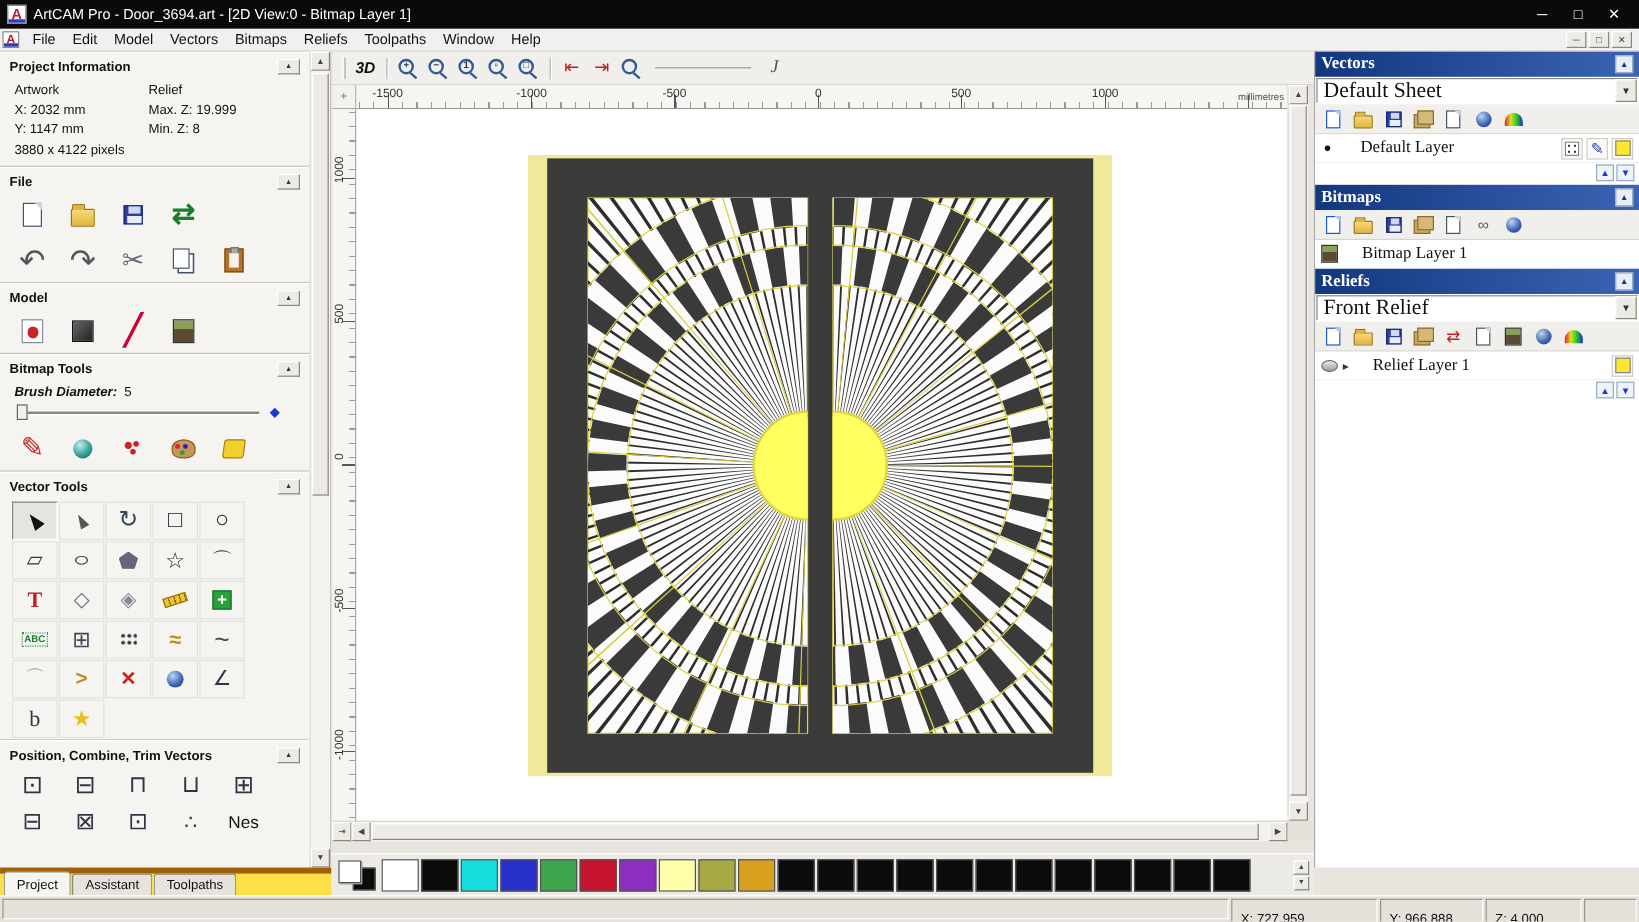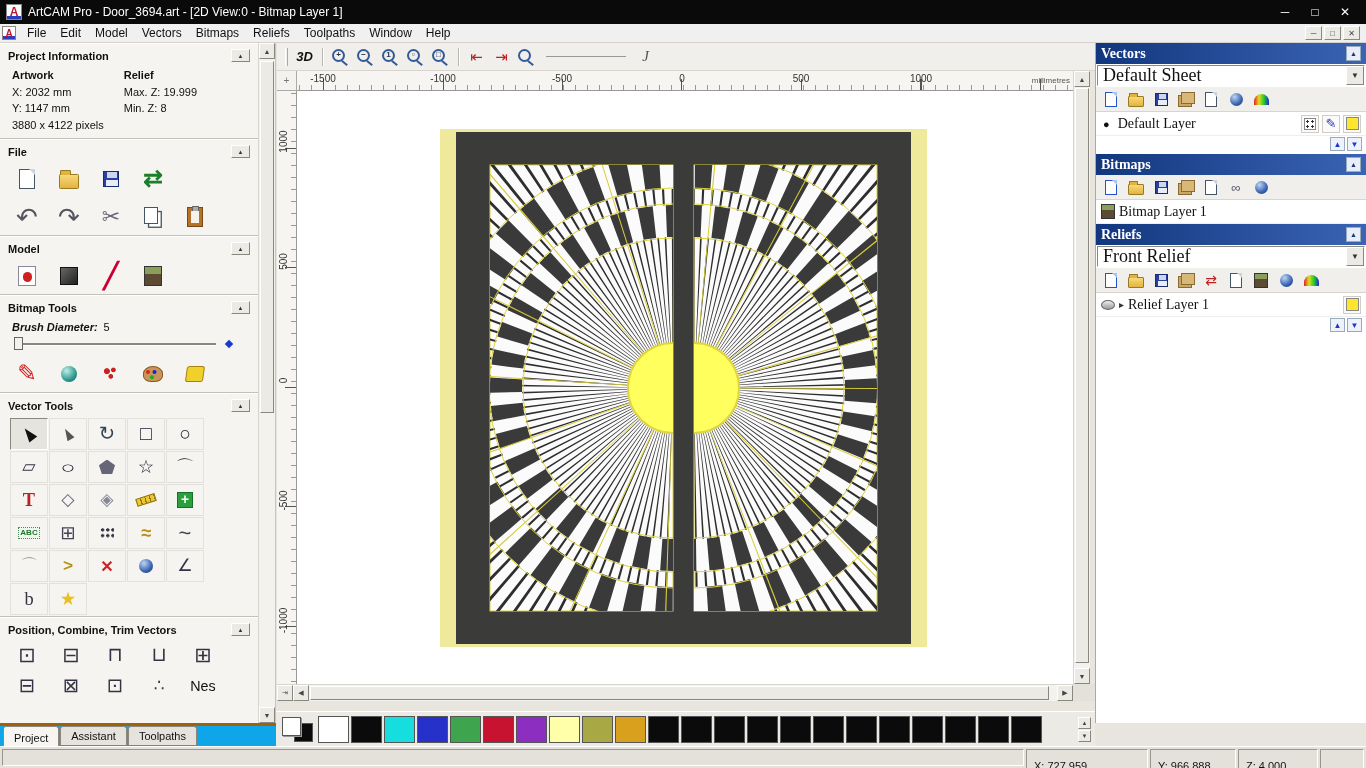--- a/index.html
+++ b/index.html
@@ -30,39 +30,39 @@
 
   
   .left-panel{position:absolute;left:0;top:43px;width:276px;bottom:45px;background:#f5f4f1;border-right:1px solid #c8c5be}
   .lp-content{position:absolute;left:0;top:0;right:17px;bottom:0;overflow:hidden}
   .lp-scrollbar{position:absolute;right:0;top:0;width:17px;height:100%;background:#f1efec;border-left:1px solid #d8d5cf;display:flex;flex-direction:column}
   .lp-thumb{top:2px;height:352px}
   .sec-head{display:flex;align-items:center;padding:5px 8px 2px 8px;font-weight:bold;font-size:11px;border-top:1px solid #fff;box-shadow:0 -1px 0 #c4c1ba}
   .sec-collapse{margin-left:auto;width:19px;height:13px;border:1px solid;border-color:#fff #8a877f #8a877f #fff;background:#eceae5;display:inline-flex;align-items:center;justify-content:center;font-size:6px;color:#333}
   .pi-body{display:flex;gap:20px;padding:3px 12px 6px}
   .pi-col div{line-height:1.5}
-  .pi-title{font-weight:bold}
+  .pi-title{font-weight:normal}
   .iconrow{display:flex;align-items:center;gap:16px;padding:7px 14px}
   .iconrow .ic{zoom:1.3}
   .ibtn{min-width:26px;height:24px;display:inline-flex;align-items:center;justify-content:center}
   .brush-row{padding:5px 12px 0;display:flex;align-items:baseline}
   .brush-label{font-style:italic;font-weight:bold}
   .brush-value{margin-left:6px}
   .slider-row{position:relative;height:18px;margin:2px 12px 2px}
   .slider-track{position:absolute;left:6px;right:30px;top:8px;height:2px;background:#8a877f;box-shadow:0 1px 0 #fff}
   .slider-handle{position:absolute;left:2px;top:2px;width:9px;height:13px;background:#f2f1ee;border:1px solid #666}
   .slider-dot{position:absolute;right:14px;top:6px;width:6px;height:6px;background:#1a3acc;transform:rotate(45deg)}
   .toolgrid{display:grid;grid-template-columns:repeat(5,38px);gap:1px;padding:4px 10px 2px}
   .tool{height:32px;display:flex;align-items:center;justify-content:center;border:1px solid #e3e1dc;background:transparent}
   .tool .ic{zoom:1.15}
   .tool-active{border-color:#8a877f #fff #fff #8a877f;background:#e6e4df}
   .iconrow.small{gap:18px;padding:5px 14px 2px}
 
   
-  .tabsbar{position:absolute;height:23px;background:#0ea5e9;border-top:3px solid #a16207;display:flex;align-items:flex-start;padding-left:3px}
+  .tabsbar{position:absolute;height:23px;background:#fde047;border-top:5px solid #a16207;display:flex;align-items:center;padding-left:3px}
   .tabsbar.left{left:0;top:723px;width:276px}
   .tabsbar.right{left:1095px;top:723px;width:271px}
   .tab{height:19px;display:inline-flex;align-items:center;padding:0 10px;border:1px solid #8a877f;border-bottom:none;border-radius:3px 3px 0 0;background:#e6e3dc;margin-right:1px;font-size:11px}
   .tab.active{background:#f6f5f2;height:22px}
 
   
   .canvas-toolbar{position:absolute;left:277px;top:43px;width:818px;height:28px;background:#f0efec;border-bottom:1px solid #d8d5cf;display:flex;align-items:center;padding:0 4px}
   .grip{width:3px;height:18px;border-left:1px solid #fff;border-right:1px solid #aaa;margin:0 4px}
   .tgroup{display:flex;align-items:center}
   .tbtn{min-width:23px;height:22px;display:inline-flex;align-items:center;justify-content:center;margin:0 1px}
@@ -108,21 +108,21 @@
   .right-panel{position:absolute;left:1095px;top:43px;width:271px;bottom:45px;background:#fff;border-left:1px solid #aaa}
   .rp-head{height:21px;background:linear-gradient(90deg,#12377e,#3a64b4);color:#fff;display:flex;align-items:center;padding:0 5px;font-family:"Liberation Serif",serif;font-weight:bold;font-size:14px}
   .rp-collapse{margin-left:auto;width:15px;height:15px;background:#e8edf8;border:1px solid #9ab;color:#12377e;font-size:7px;display:inline-flex;align-items:center;justify-content:center}
   .combo{height:21px;display:flex;border:1px solid #8a877f;border-right-color:#fff;border-bottom-color:#fff;background:#fff;margin:1px}
   .combo-text{flex:1;display:flex;align-items:center;padding:0 5px;font-family:"Liberation Serif",serif;font-size:18px}
   .combo-btn{width:18px;border:1px solid;border-color:#fff #8a877f #8a877f #fff;background:#eceae5;display:flex;align-items:center;justify-content:center;font-size:8px;color:#333}
   .rp-iconrow{height:25px;background:#f0efec;border-bottom:1px solid #d8d5cf;display:flex;align-items:center;gap:7px;padding:0 6px}
   .rp-iconrow .ibtn{min-width:18px;height:20px}
   .layer-row{height:24px;display:flex;align-items:center;padding:0 5px;border-bottom:1px solid #eee;background:#fff}
   .vis-dot{font-size:11px;margin:0 4px 0 2px}
-  .layer-name{font-family:"Liberation Serif",serif;font-size:14px;margin-left:4px}
+  .layer-name{font-family:"Liberation Serif",serif;font-size:14px;margin-left:20px}
   .layer-btns{margin-left:auto;display:flex;gap:3px}
   .lbtn{width:18px;height:18px;border:1px solid #cfcdc6;background:#fbfaf8;display:inline-flex;align-items:center;justify-content:center}
   .updown{height:18px;display:flex;justify-content:flex-end;gap:2px;padding:1px 4px;background:#fff}
   .ud{width:15px;height:14px;display:inline-flex;align-items:center;justify-content:center;color:#1a3acc;font-size:8px;border:1px solid #9ab;background:#eef2fa}
   .expander{font-size:10px;color:#333;margin-left:4px}
 
   
   .ic{display:inline-flex;align-items:center;justify-content:center;line-height:1}
   .ic-glyph{font-size:14px;color:#333}
   .ic-serif{font-family:"Liberation Serif",serif}

